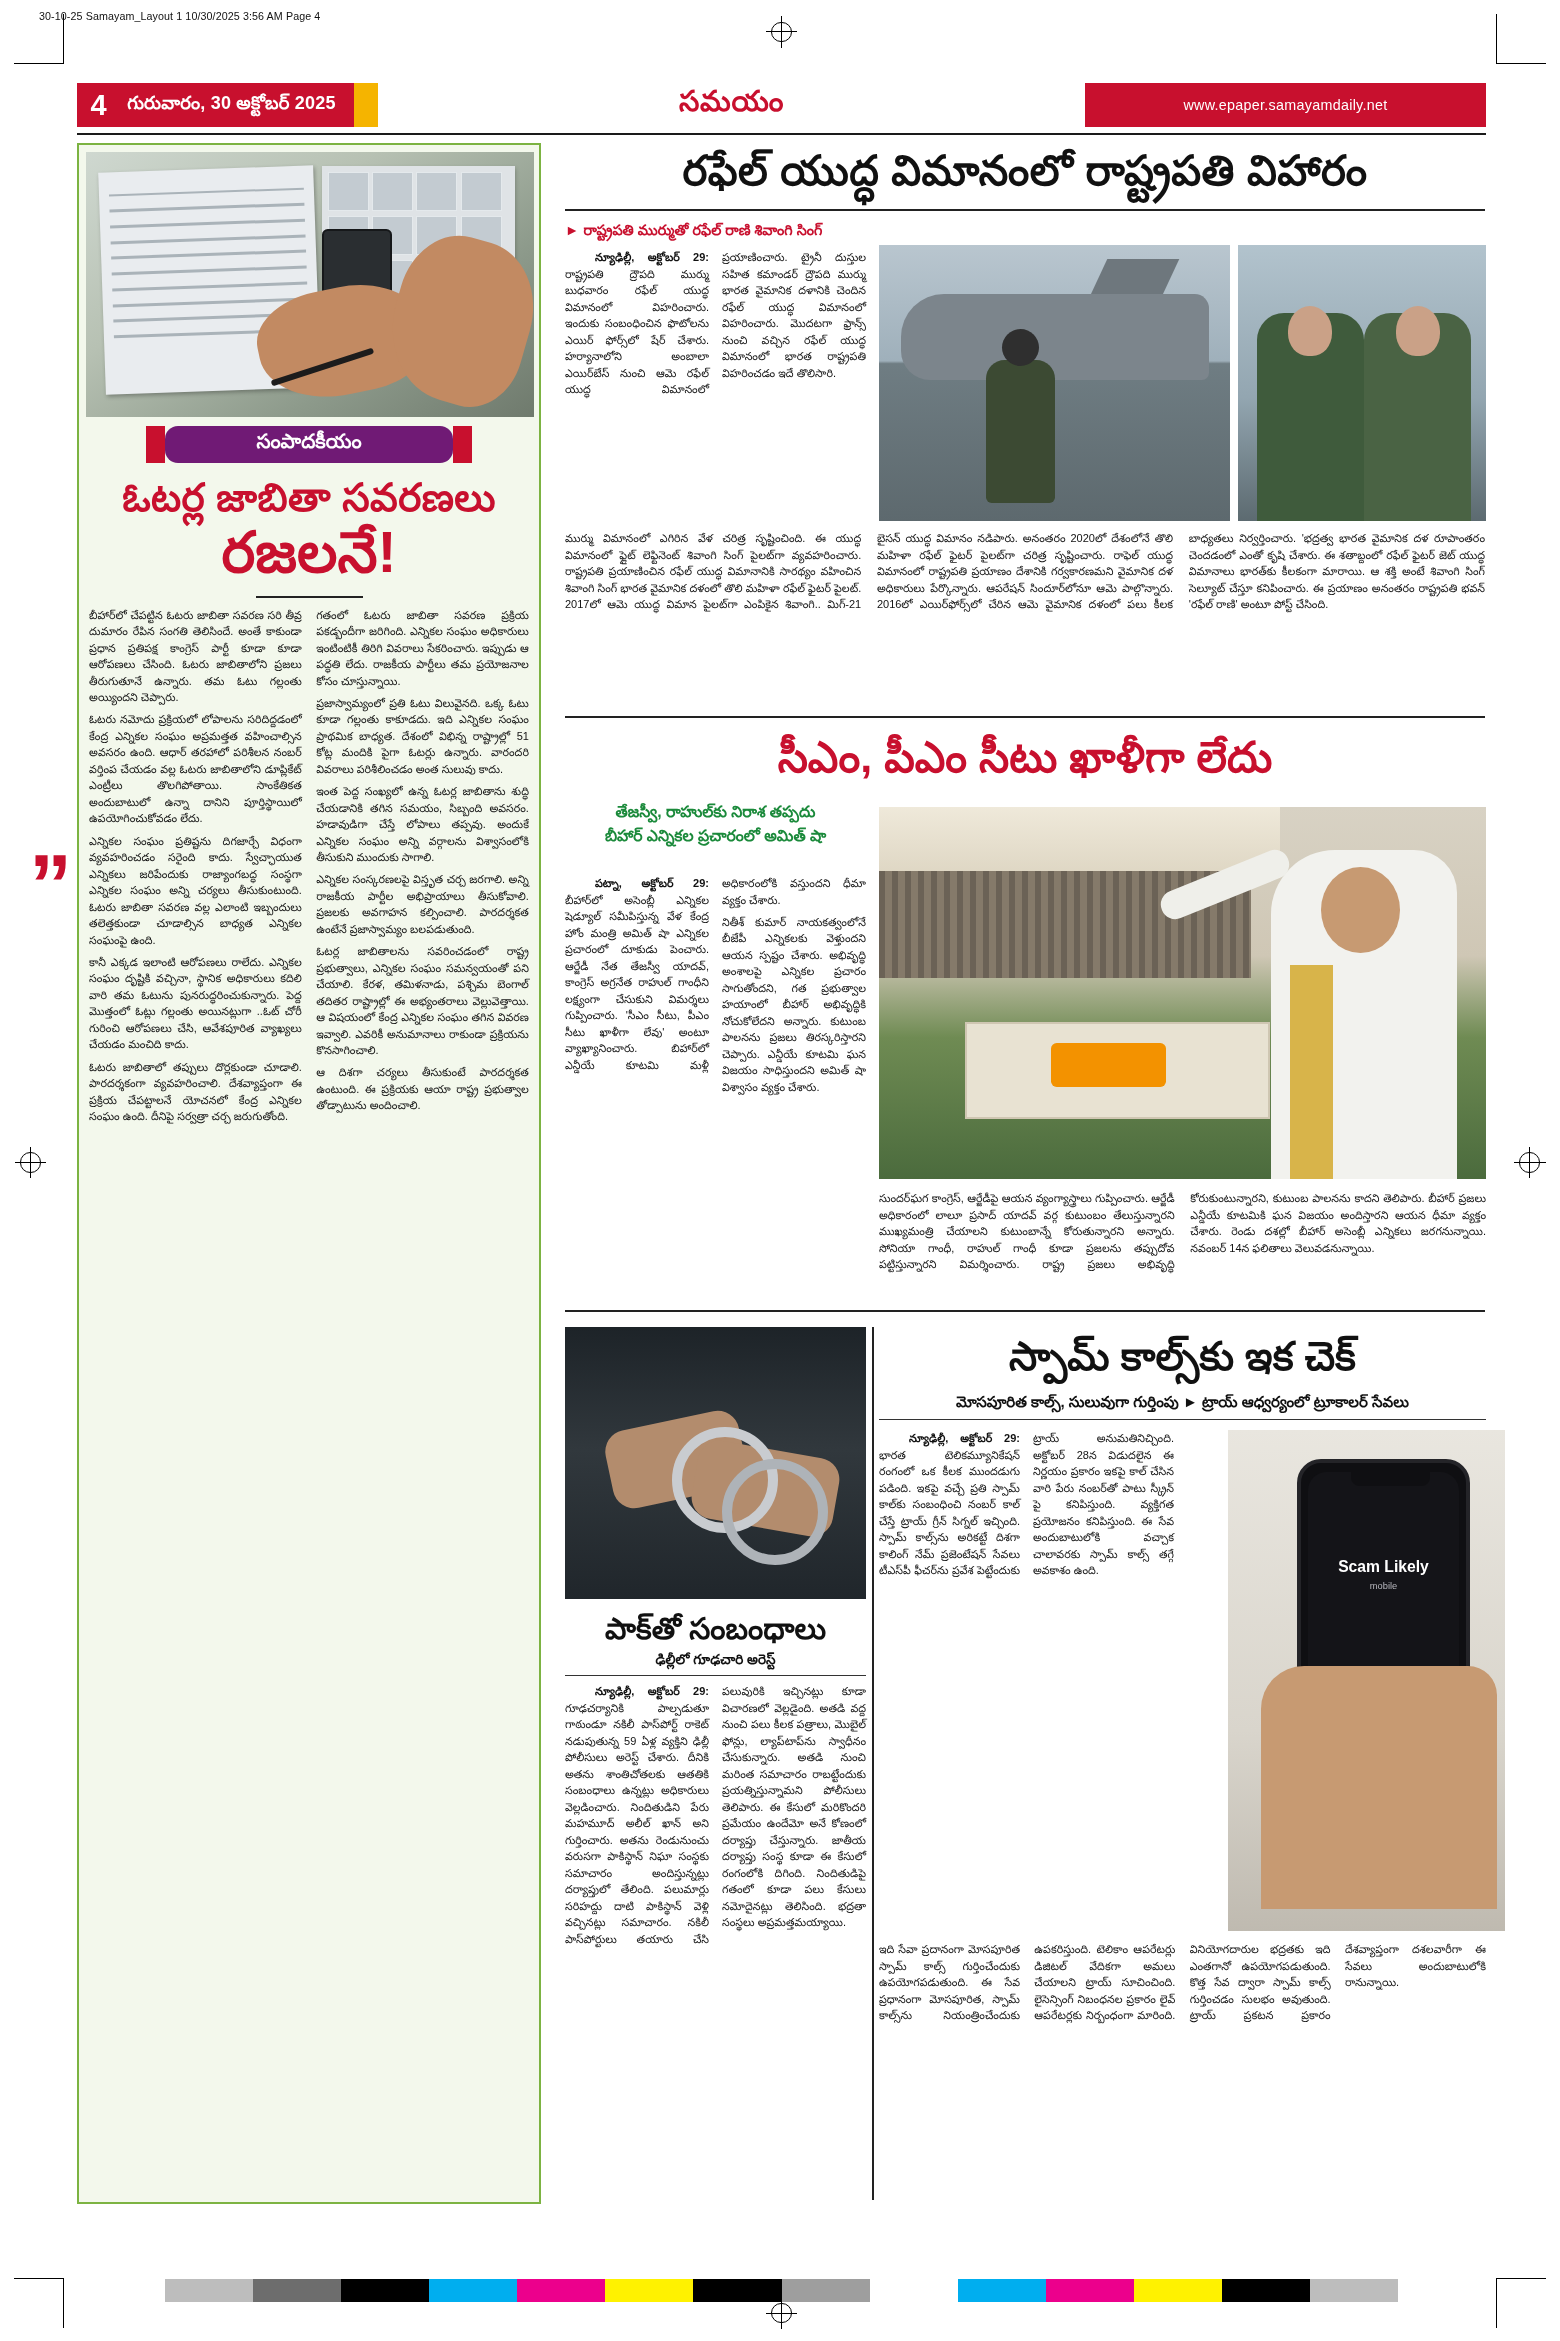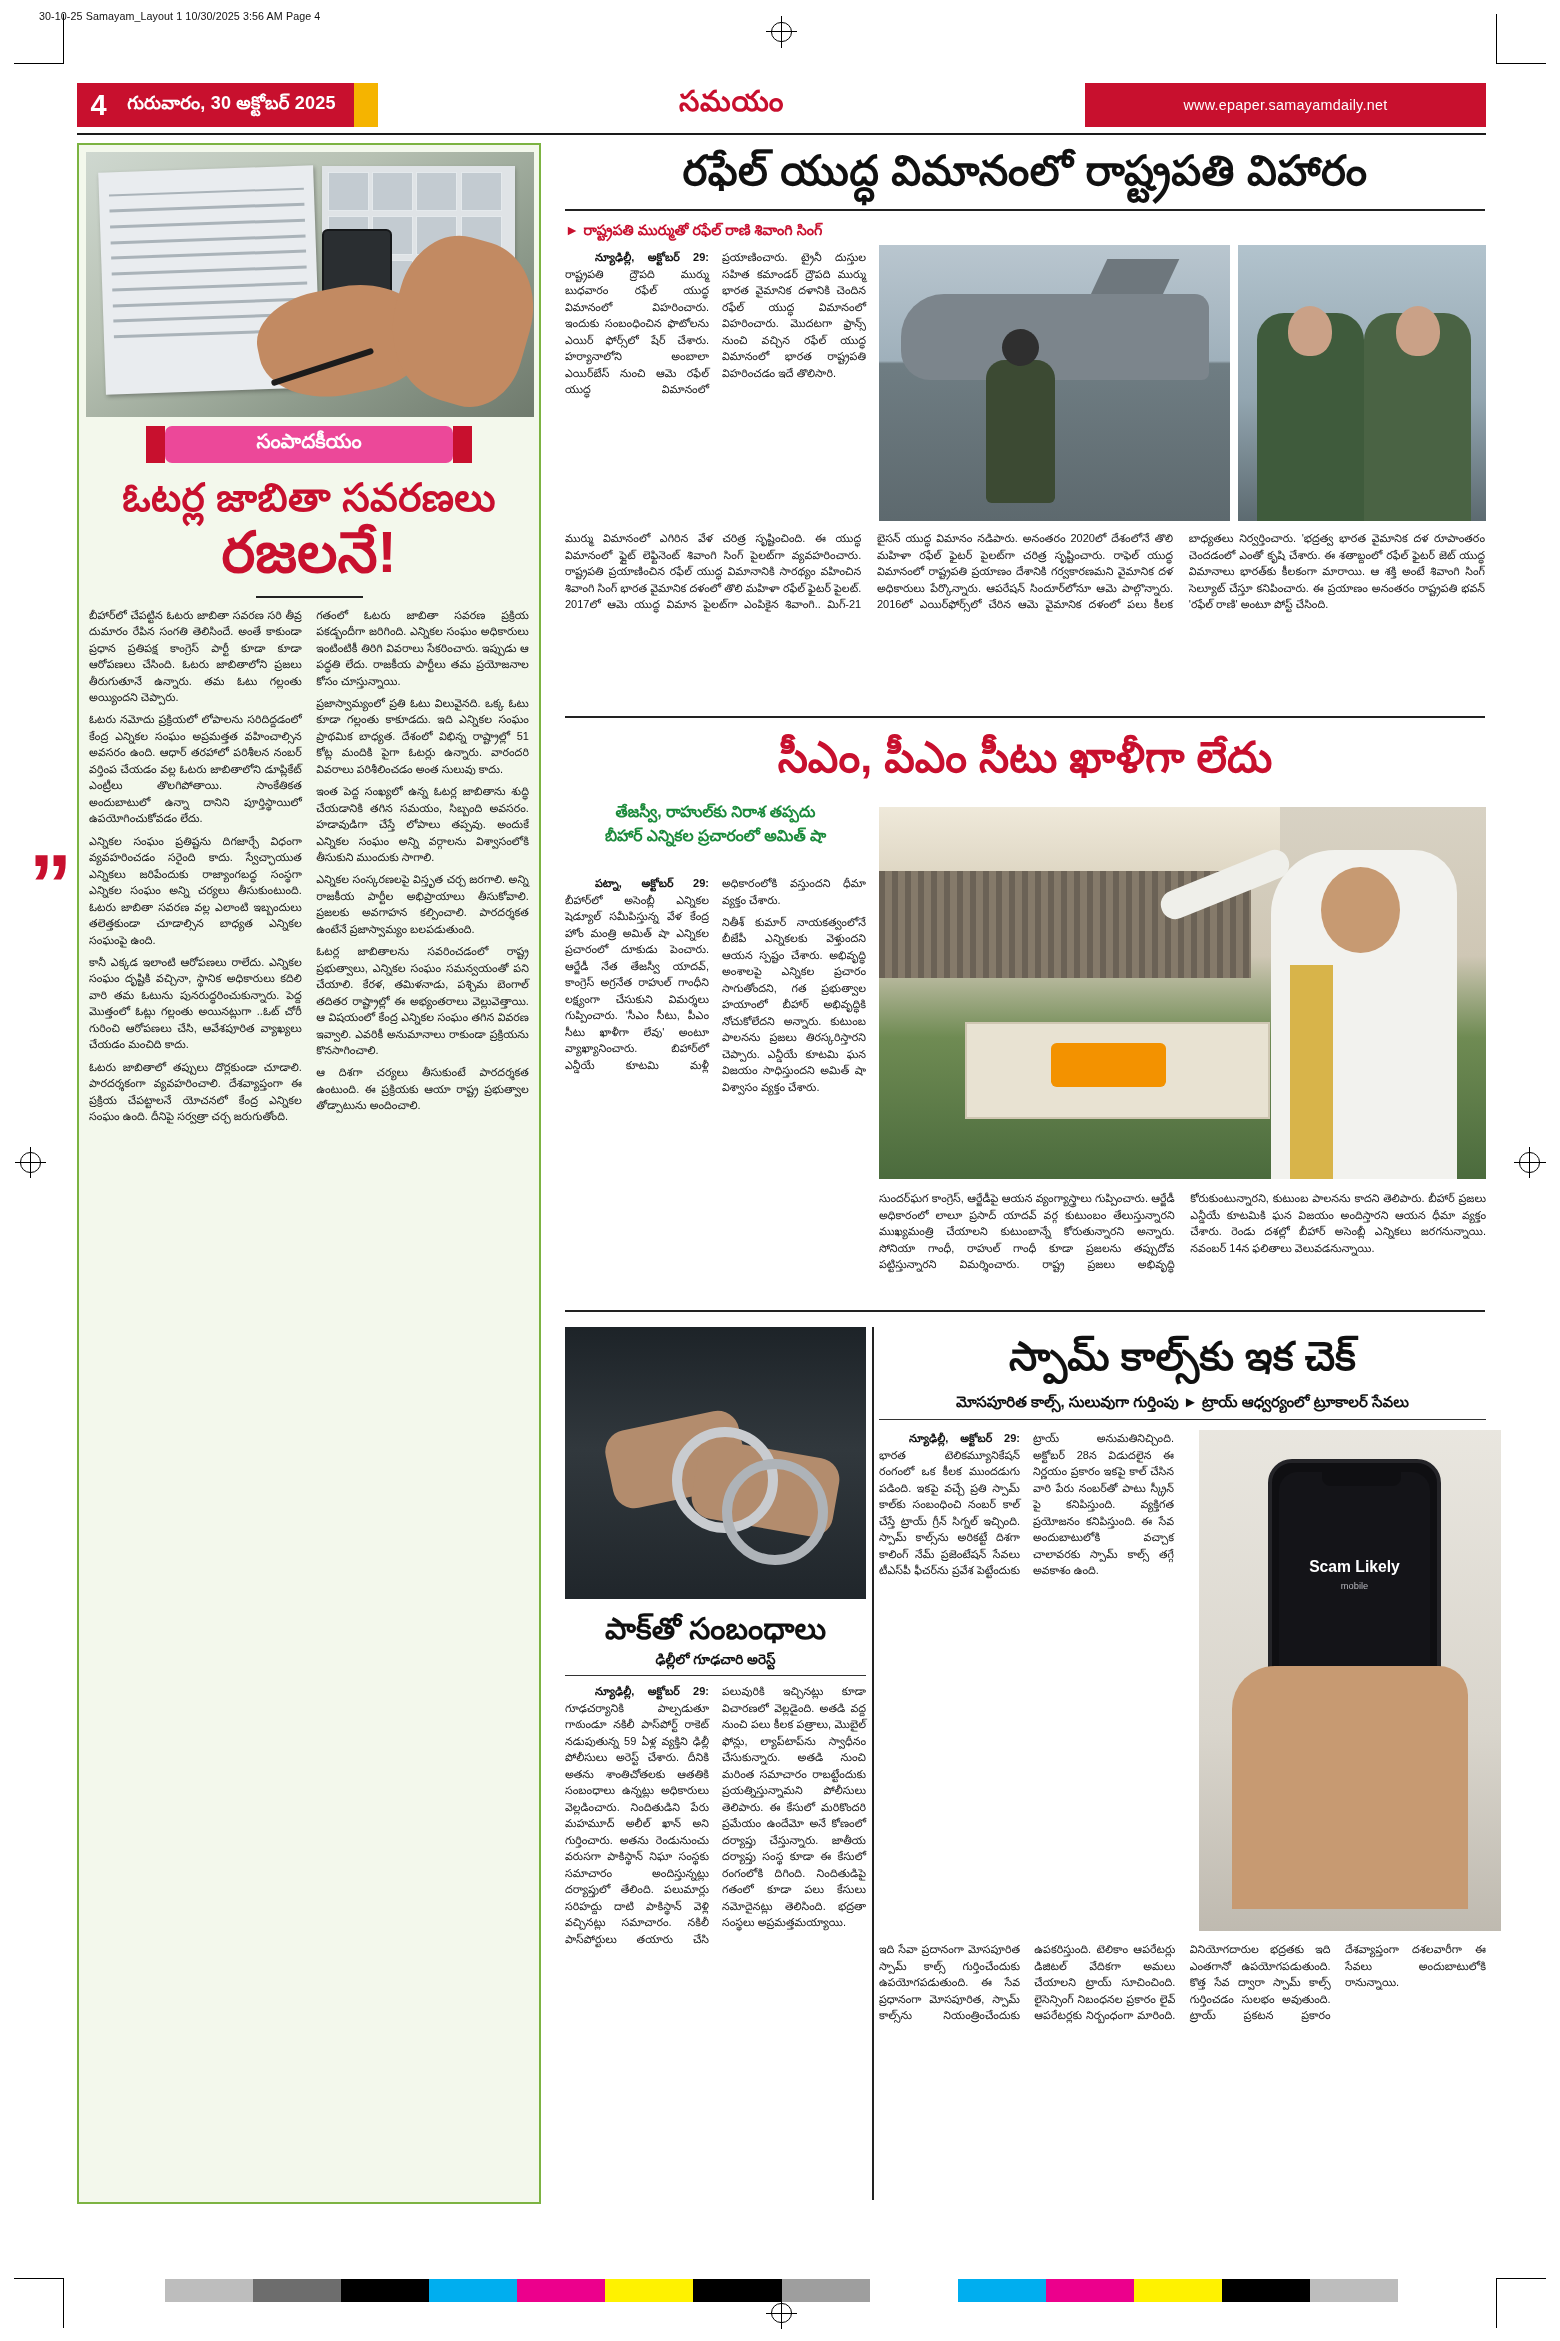--- a/index.html
+++ b/index.html
@@ -144,25 +144,25 @@
     background: #2a2e31; border-radius: 5.7px; border: 2.1px solid #16181a;
   }
   .ed-photo .pen {
     position: absolute; left: 183px; top: 212px; width: 107px; height: 6.4px;
     background: #1c1c1c; transform: rotate(-18deg); border-radius: 2.9px;
   }
 
   .ed-badge {
     margin: 8.6px auto 0;
     width: 288px; height: 37px;
-    background: #ec4899;
+    background: #701a75;
     color: #fff;
     display: flex; align-items: center; justify-content: center;
     font-size: 20px; font-weight: bold;
-    border-radius: 7px;
+    border-radius: 13px;
     position: relative;
   }
   .ed-badge::before, .ed-badge::after {
     content: "";
     position: absolute; top: 0; width: 18.6px; height: 37px; background: #c8102e;
   }
   .ed-badge::before { left: -18.6px; }
   .ed-badge::after  { right: -18.6px; }
 
   .ed-head1 {
@@ -467,23 +467,24 @@
     width: 295px;
     height: 501px;
     font-size: 11px;
     line-height: 1.5;
     text-align: justify;
     column-count: 2;
     column-gap: 13px;
     color: #111;
   }
   .photo-phone {
-    position: absolute; left: 1199px; top: 1430px; width: 302px; height: 501px;
+    position: absolute; left: 1228px; top: 1430px; width: 250px; height: 501px;
     background: linear-gradient(#e9e6df 0%, #d9d5cc 60%, #bfbab0 100%);
     overflow: hidden;
+    padding-left: 27px;
   }
   .photo-phone .device {
     position: absolute; left: 69px; top: 29px; width: 165px; height: 336px;
     background: #0f0f12; border-radius: 24px; border: 4.3px solid #242428;
   }
   .photo-phone .screen {
     position: absolute; left: 7.2px; top: 8.6px; right: 7.2px; bottom: 8.6px;
     background: #141418; border-radius: 18.6px;
   }
   .photo-phone .notch {

